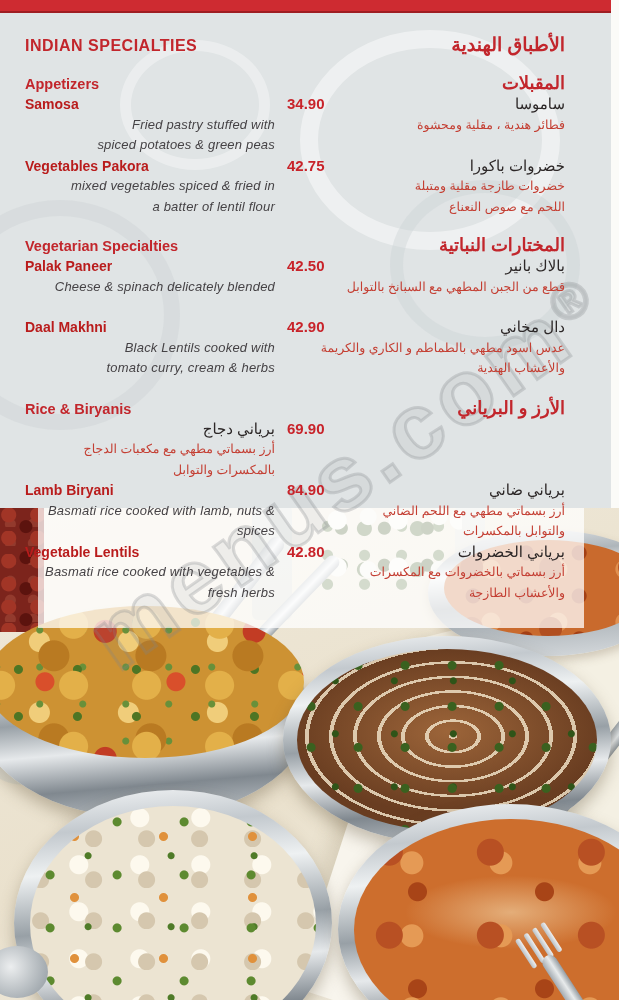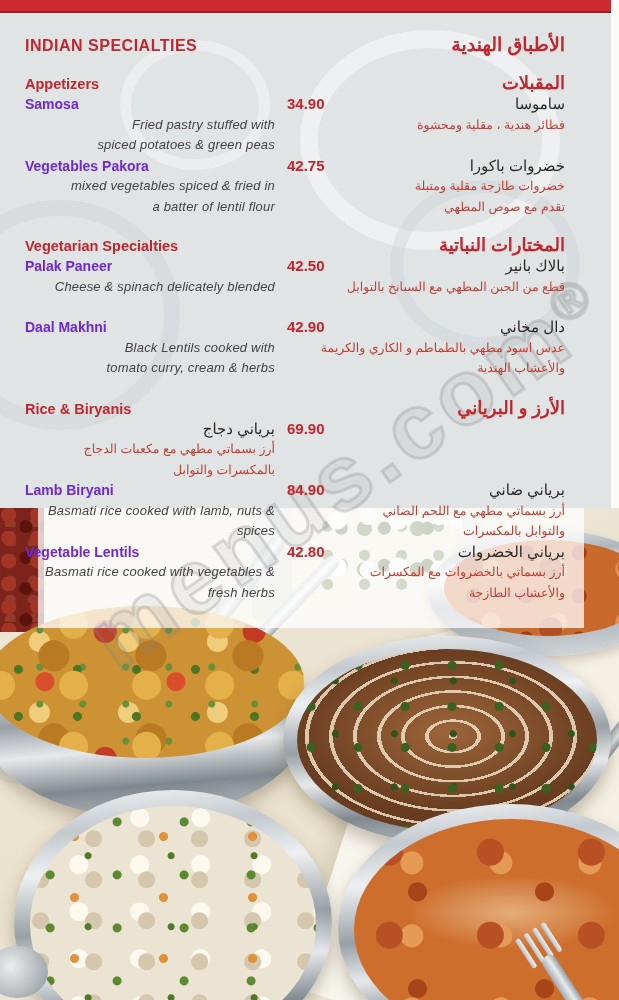--- a/index.html
+++ b/index.html
@@ -27,21 +27,21 @@
   .title-ar { font-size:19px; font-weight:bold; color:#c2262c; direction:rtl; }
   .section-1 { margin-top:16px; }
   .section-2 { margin-top:17px; }
   .section-3 { margin-top:18px; }
   .head-en { font-size:14.5px; font-weight:bold; color:#c2262c; }
   .head-ar { font-size:18px;  font-weight:bold; color:#c2262c; direction:rtl; }
   .item { position:relative; display:flex; justify-content:space-between; line-height:20.5px; }
   .item.gap { margin-top:20px; }
   .col-en { width:250px; }
   .col-ar { width:250px; direction:rtl; text-align:right; }
-  .name-en { font-size:14px; font-weight:bold; color:#6d28d9; }
+  .name-en { font-size:14px; font-weight:bold; color:#b91c1c; }
   .desc-en { font-size:13px; font-style:italic; color:#454245; letter-spacing:0.2px;text-align:right; }
   .price { position:absolute; left:262px; top:0; font-size:15px; font-weight:bold; color:#c8232a; }
   .name-ar { font-size:15px; color:#2c2727; }
   .desc-ar { font-size:12.5px; color:#c43f33; }
   
   .watermark {
     position:absolute; left:-30px; top:420px; width:760px; height:110px; z-index:6;
     transform:rotate(-35deg); text-align:center;
     font-size:92px; font-weight:bold; letter-spacing:6px;
     color:rgba(130,134,138,0.10);
@@ -216,21 +216,21 @@
       <div class="item">
         <div class="col-en">
           <div class="name-en">Vegetables Pakora</div>
           <div class="desc-en">mixed vegetables spiced &amp; fried in</div>
           <div class="desc-en">a batter of lentil flour</div>
         </div>
         <div class="price">42.75</div>
         <div class="col-ar">
           <div class="name-ar">خضروات باكورا</div>
           <div class="desc-ar">خضروات طازجة مقلية ومتبلة</div>
-          <div class="desc-ar">تقدم مع صوص المطهي</div>
+          <div class="desc-ar">اللحم مع صوص النعناع</div>
         </div>
       </div>
     </div>
 
     <div class="section section-2">
       <div class="sec-head">
         <div class="head-en">Vegetarian Specialties</div>
         <div class="head-ar">المختارات النباتية</div>
       </div>
       <div class="item">

